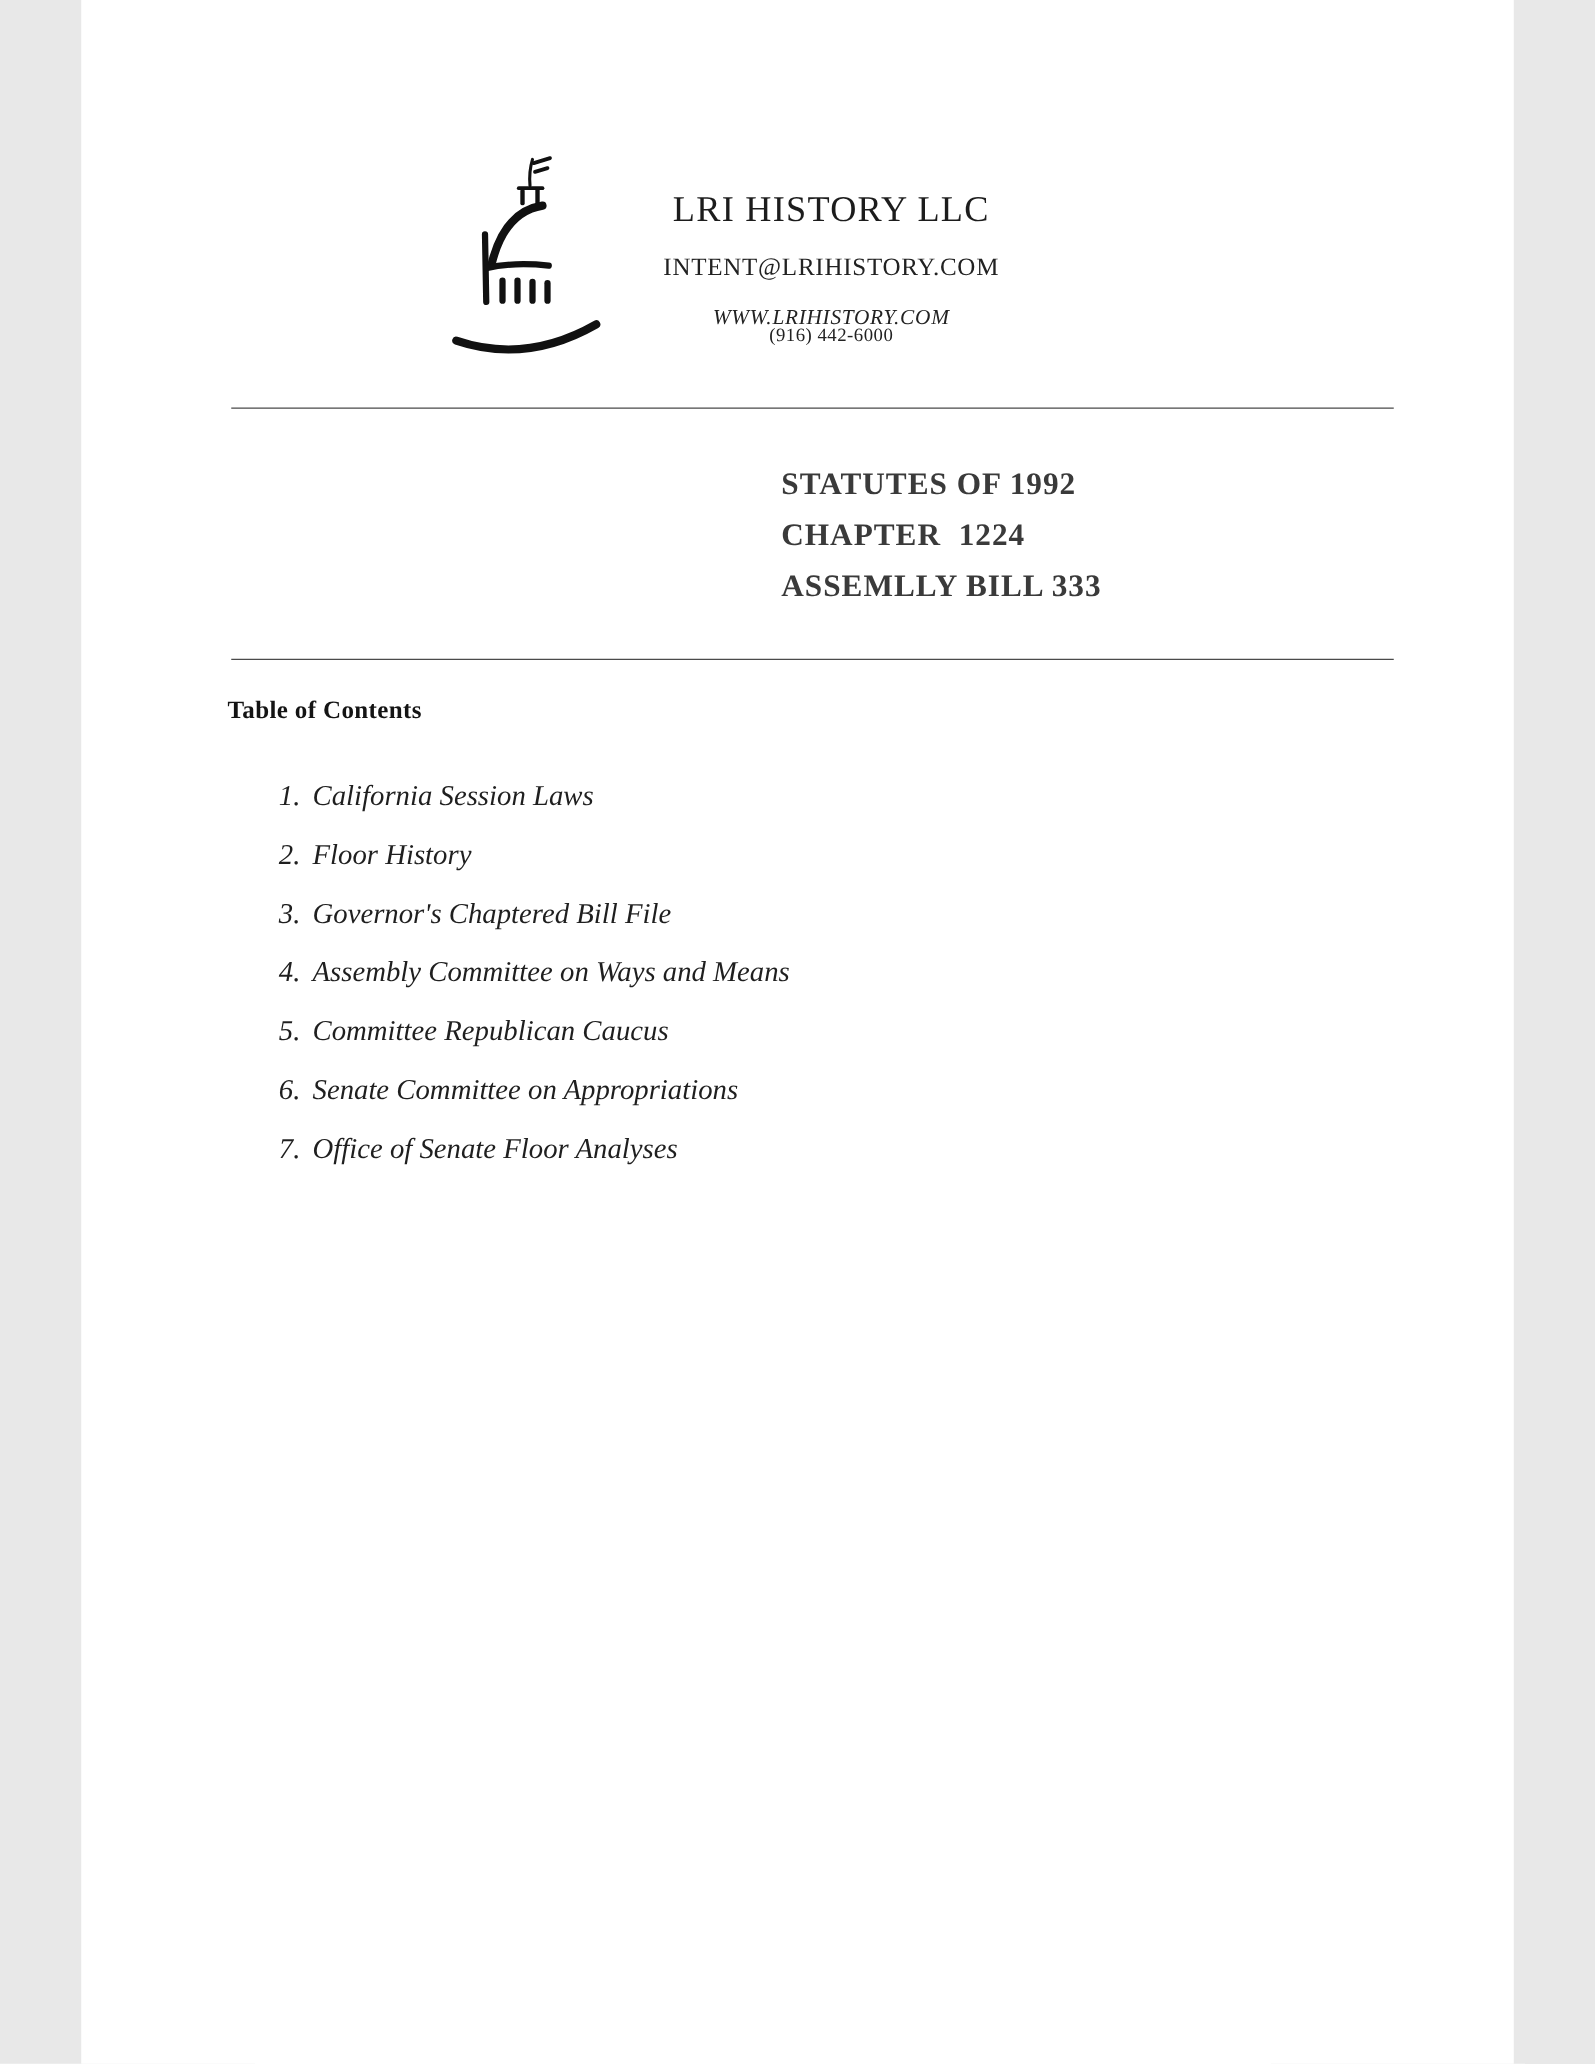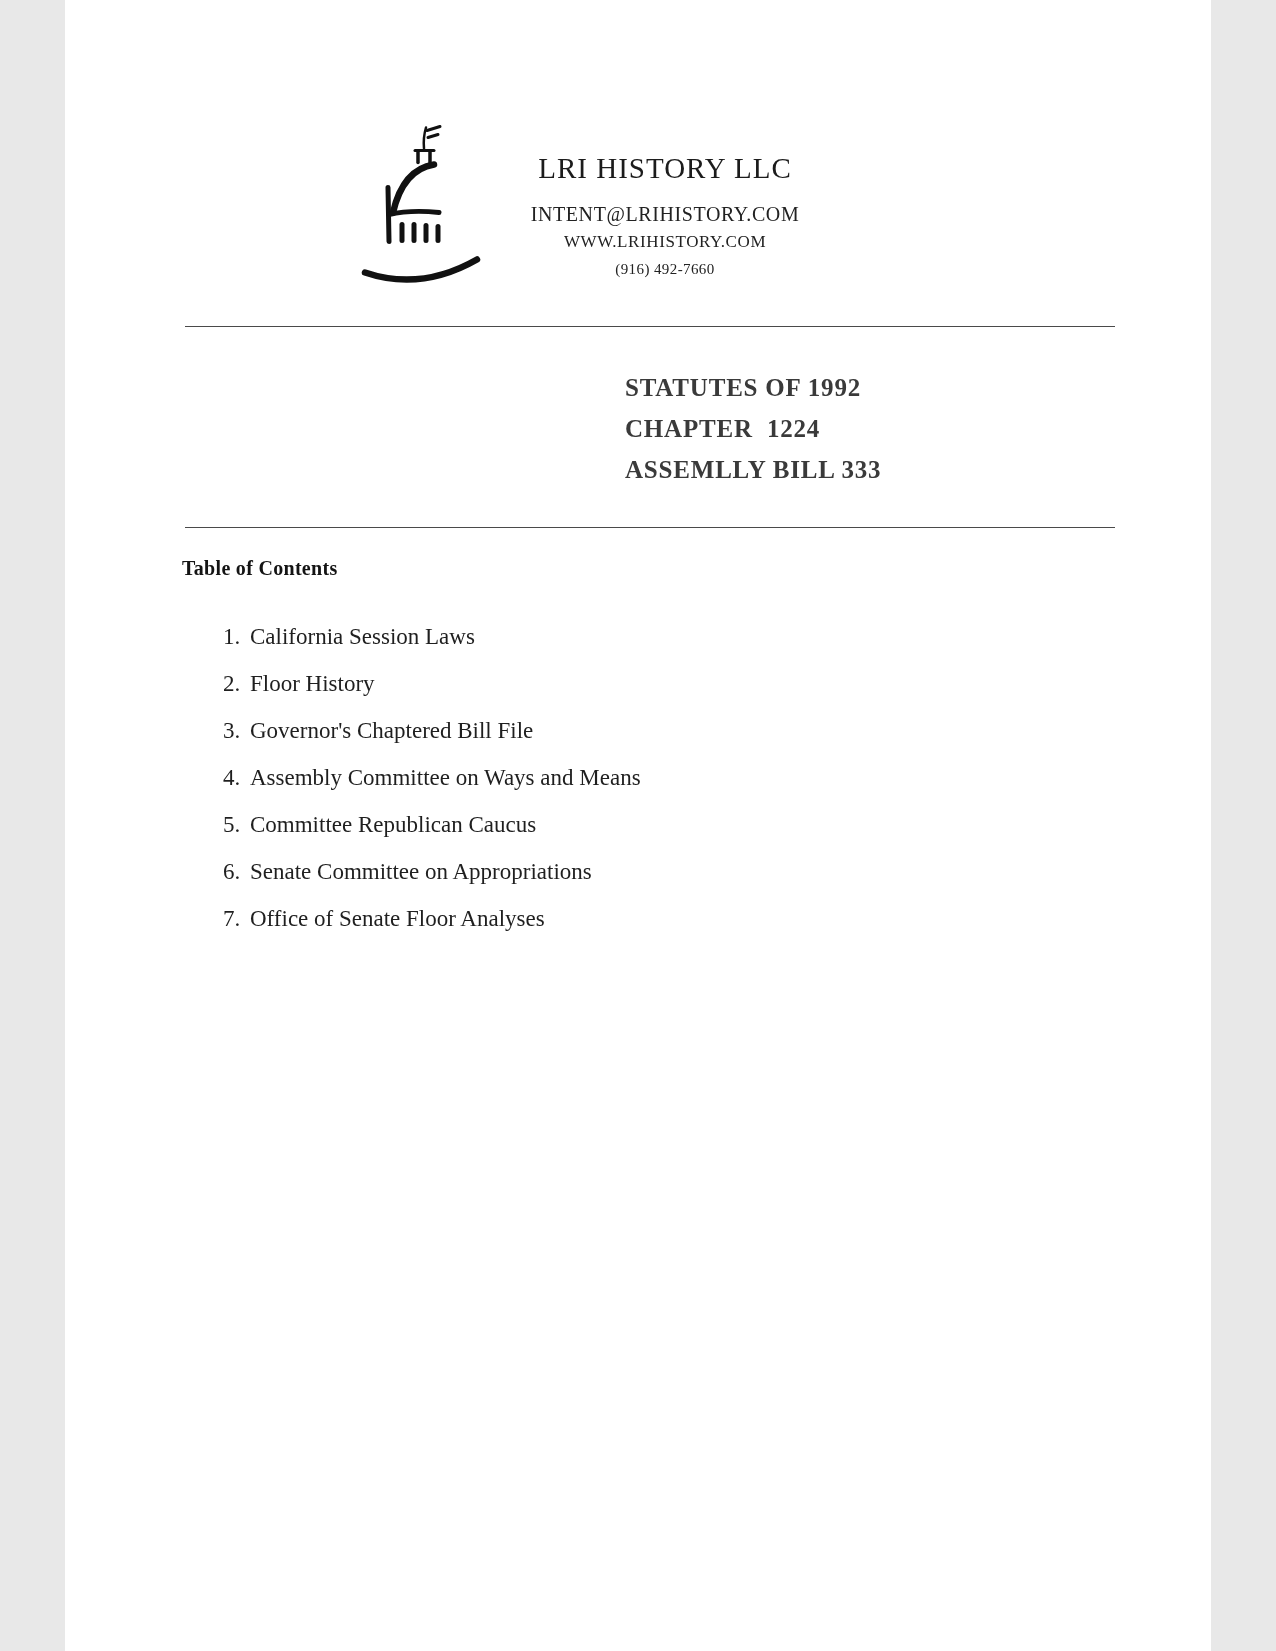--- a/index.html
+++ b/index.html
@@ -51,25 +51,26 @@
   .company-email {
     position: absolute;
     top: 51px; left: 0; right: 0;
     font-size: 20px;
     letter-spacing: 0.6px;
     color: #222222;
     white-space: nowrap;
   }
   .company-website {
     position: absolute;
-    top: 80px; left: 0; right: 0;
+    top: 92px; left: 0; right: 0;
     font-size: 17px;
     letter-spacing: 0.6px;
     color: #222222;
     white-space: nowrap;
+    font-style: italic;
   }
   .company-phone {
     position: absolute;
     top: 109px; left: 0; right: 0;
     font-size: 15px;
     letter-spacing: 0.4px;
     color: #222222;
     white-space: nowrap;
   }
 
@@ -114,20 +115,21 @@
     position: absolute;
     left: 117px;
     top: 622px;
     width: 760px;
   }
   ol.toc-list {
     list-style: decimal outside;
     padding-left: 64px;
     font-size: 23px;
     color: #1f1f1f;
+    font-style: italic;
   }
   ol.toc-list li {
     line-height: 30px;
     margin-bottom: 17px;
     padding-left: 4px;
   }
 </style>
 </head>
 <body>
 
@@ -149,21 +151,21 @@
       <path d="M69 102 v15" stroke-width="5"></path>
       <path d="M81 103 v14" stroke-width="5"></path>
       <path d="M8 149 q56 19 112 -13" stroke-width="6.5"></path>
     </svg>
   </div>
 
   <div class="header-text">
     <div class="company-name">LRI HISTORY LLC</div>
     <div class="company-email">INTENT@LRIHISTORY.COM</div>
     <div class="company-website">WWW.LRIHISTORY.COM</div>
-    <div class="company-phone">(916) 492-7660</div>
+    <div class="company-phone">(916) 442-6000</div>
   </div>
 
   <div class="rule rule-top"></div>
 
   <div class="title-block">
     <div class="tline">STATUTES OF 1992</div>
     <div class="tline">CHAPTER  1224</div>
     <div class="tline">ASSEMLLY BILL 333</div>
   </div>
 

